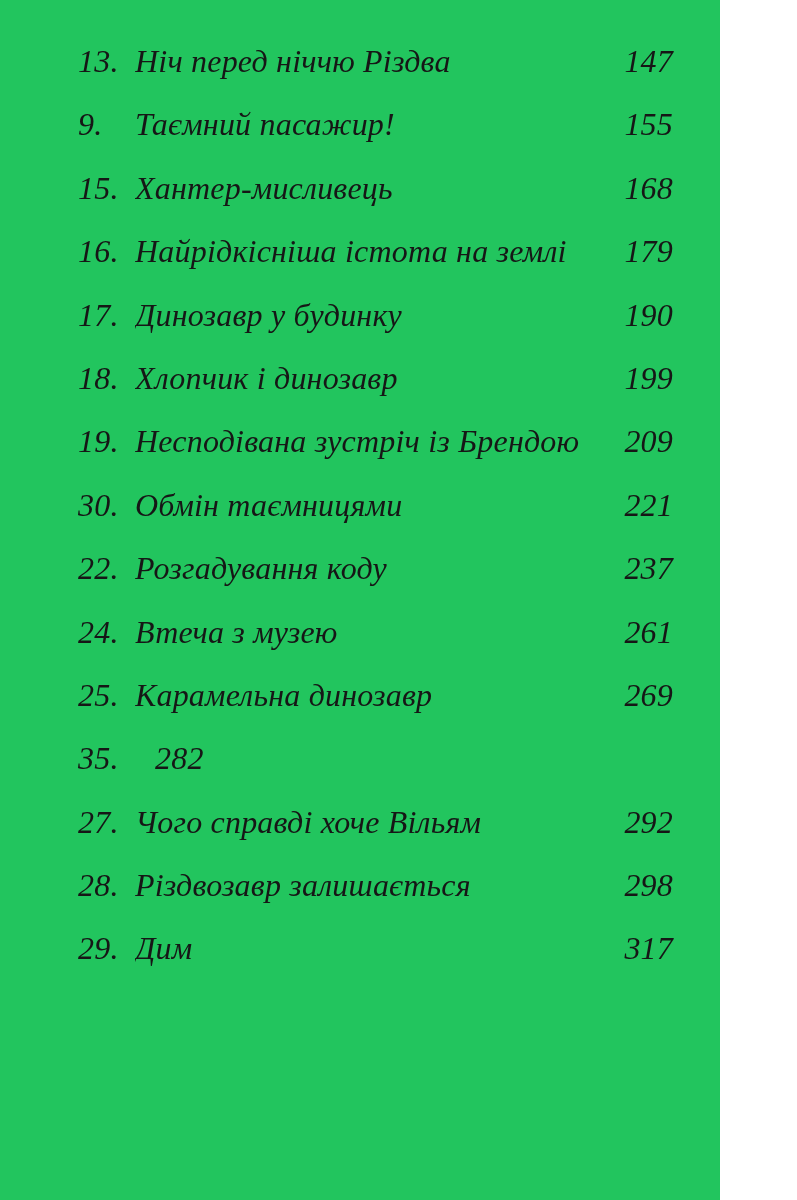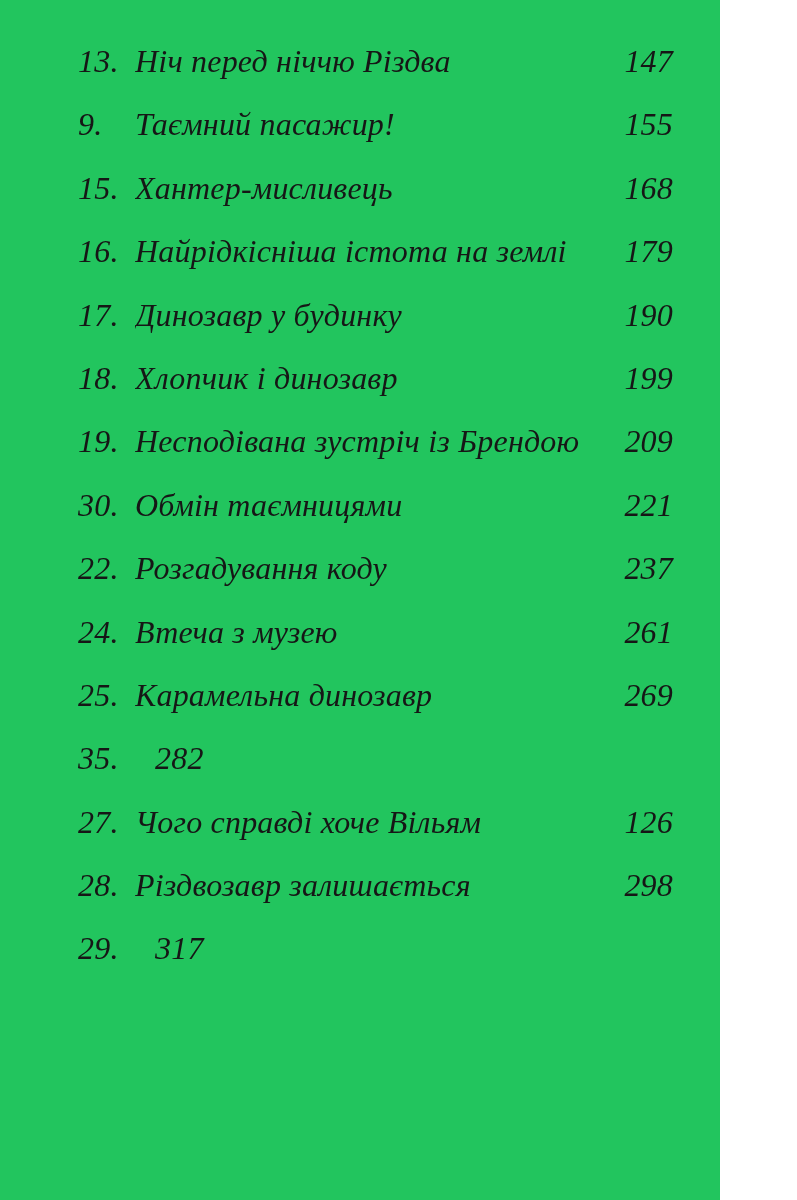--- a/index.html
+++ b/index.html
@@ -119,27 +119,28 @@
   </div>
 
   <div class="toc-row">
     <span class="chapter-number">35.</span>
     <span class="chapter-page">282</span>
   </div>
 
   <div class="toc-row">
     <span class="chapter-number">27.</span>
     <span class="chapter-title">Чого справді хоче Вільям</span>
-    <span class="chapter-page">126</span>
+    <span class="chapter-page">292</span>
   </div>
 
   <div class="toc-row">
     <span class="chapter-number">28.</span>
     <span class="chapter-title">Різдвозавр залишається</span>
     <span class="chapter-page">298</span>
   </div>
 
   <div class="toc-row">
     <span class="chapter-number">29.</span>
+    <span class="chapter-title">Дим</span>
     <span class="chapter-page">317</span>
   </div>
 
 </div>
 
 </body></html>

